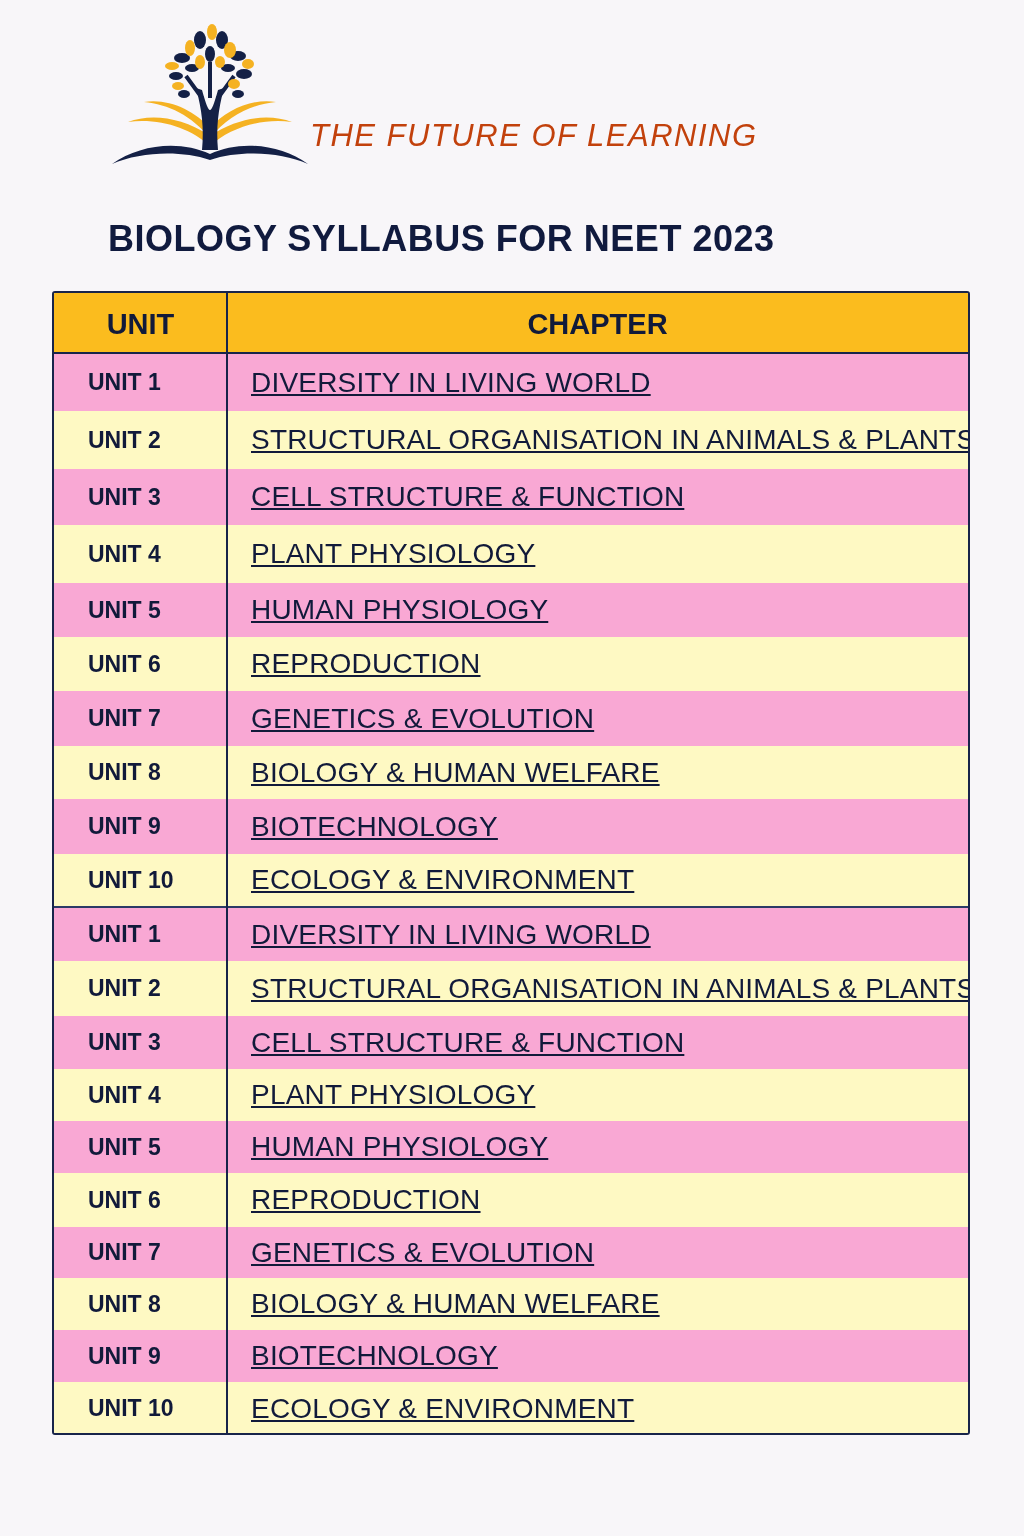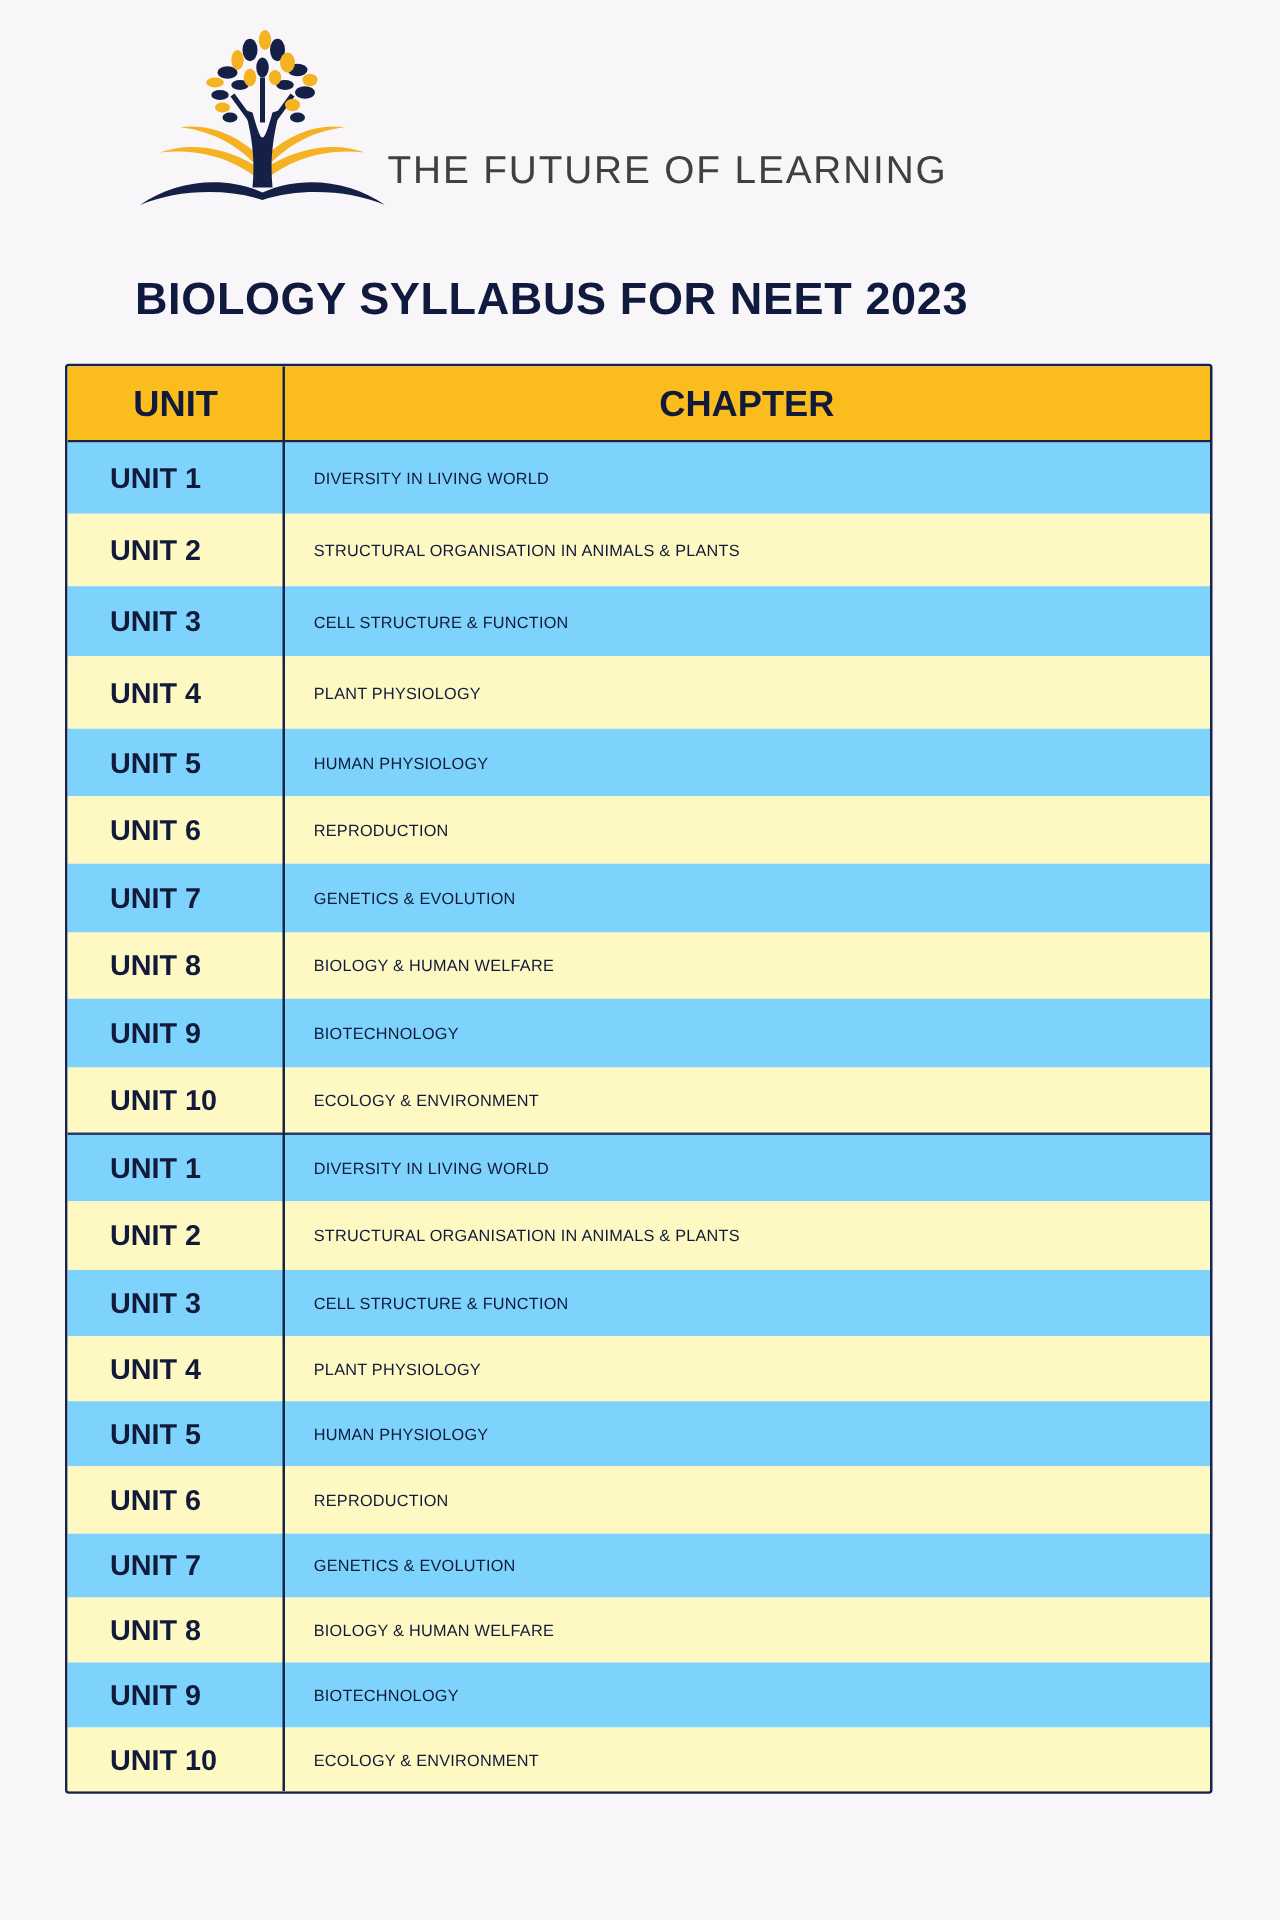--- a/index.html
+++ b/index.html
@@ -12,21 +12,21 @@
   }
   .logo-wrap { position:absolute; left:110px; top:18px; width:800px; height:150px; }
   .logo-mark { position:absolute; left:0; top:0; width:200px; height:150px; }
   .brand-name {
     position:absolute; left:178px; top:14px;
     font-size:70px; font-weight:700; color:#f7b21c; letter-spacing:-1px;
     line-height:80px; white-space:nowrap;
   }
   .brand-tag {
     position:absolute; left:200px; top:100px;
-    font-size:31px; color:#404040; letter-spacing:1.5px; line-height:36px; white-space:nowrap;
+    font-size:31px; color:#c2410c; letter-spacing:1.5px; line-height:36px; white-space:nowrap;font-style:italic;
   }
   .page-title {
     position:absolute; left:108px; top:218px;
     font-size:36px; font-weight:700; color:#101a3e; letter-spacing:0.5px; white-space:nowrap;
   }
   .table {
     position:absolute; left:52px; top:291px; width:918px; height:1144px;
     border:2px solid #18244a; border-radius:3px; box-sizing:border-box; overflow:hidden;
     background:#f7f3f8;
   }
@@ -37,30 +37,30 @@
   .th {
     position:absolute; top:0; height:59px; line-height:62px;
     font-size:29px; font-weight:700; color:#111a3a;
   }
   .th.unit { left:0; width:173px; text-align:center; }
   .th.chap { left:173px; right:0; text-align:center; }
   .col-divider { position:absolute; left:172px; top:0; width:2px; height:100%; background:#18244a; z-index:3; }
   .group-divider { position:absolute; left:0; width:100%; height:2px; background:#2c3b66; z-index:2; }
   .row { position:absolute; left:0; width:100%; box-sizing:border-box; }
   .row.even { background:#fef9c3; }
-  .row.odd { background:#7dd3fc; }
+  .row.odd { background:#f9a8d4; }
   .cell-unit {
     position:absolute; left:34px; top:0; height:100%;
     display:flex; align-items:center;
     font-size:23px; font-weight:700; color:#111a3a; white-space:nowrap;
   }
   .cell-chap {
     position:absolute; left:197px; top:0; height:100%;
     display:flex; align-items:center;
-    font-size:13px; color:#111a3a; white-space:nowrap; letter-spacing:0.2px;
+    font-size:28px; color:#111a3a; white-space:nowrap; letter-spacing:0.2px;text-decoration:underline;
   }
 </style>
 </head>
 <body>
 
 <div class="logo-wrap">
   <svg class="logo-mark" viewBox="0 0 200 150">
 
     <path d="M100 128 C80 110,50 100,18 104 C40 96,70 98,100 118 Z" fill="#f5b222"></path>
     <path d="M100 128 C120 110,150 100,182 104 C160 96,130 98,100 118 Z" fill="#f5b222"></path>

